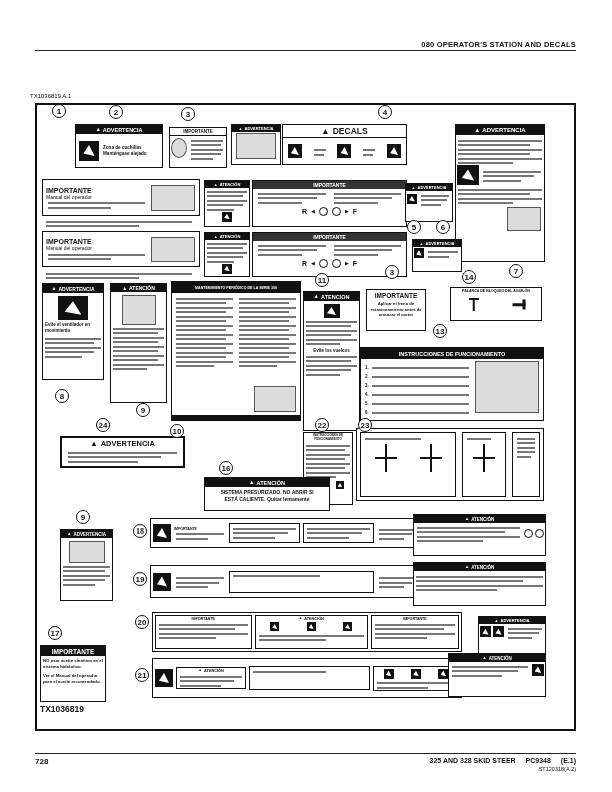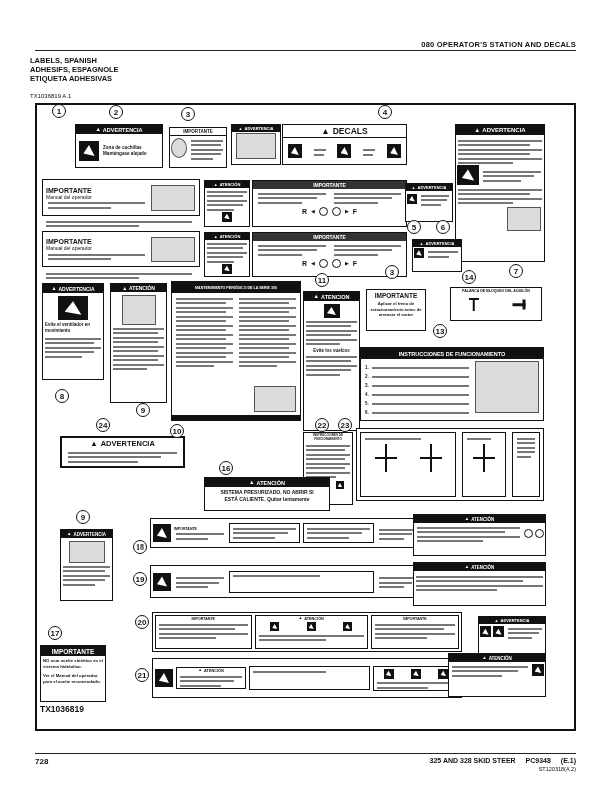--- a/index.html
+++ b/index.html
@@ -41,25 +41,20 @@
   .tinyhdr{font-size:3.6px;font-weight:bold;text-align:center}
 </style>
 </head>
 <body>
 
 <div class="page" id="page">
 
   <div class="abs hdr" style="top:40px;right:36px">080 OPERATOR'S STATION AND DECALS</div>
   <div class="rule" style="top:50px;left:35px;width:541px"></div>
 
-  <div class="abs" style="top:56px;left:30px">
-    <div class="title">LABELS, SPANISH</div>
-    <div class="title">ADHESIFS, ESPAGNOLE</div>
-    <div class="title">ETIQUETA ADHESIVAS</div>
-  </div>
   <div class="abs" style="top:93px;left:30px;font-size:6px">TX1036819 A.1</div>
 
   <div class="frame" style="left:35px;top:103px;width:541px;height:628px"></div>
 
   <div class="decal" style="left:75px;top:124px;width:88px;height:44px">
     <div class="band" style="height:9px;font-size:5.5px">
       <span class="tri">▲</span>
       <span>ADVERTENCIA</span>
     </div>
     <div class="drow" style="height:33px">
@@ -760,20 +755,20 @@
     <div class="callout" style="left: 55px; top: 389px;">8</div>
     <div class="callout" style="left: 136px; top: 403px;">9</div>
     <div class="callout" style="left: 170px; top: 424px;">10</div>
     <div class="callout" style="left: 315px; top: 273px;">11</div>
     <div class="callout" style="left: 385px; top: 265px;">3</div>
     <div class="callout" style="left: 433px; top: 324px;">13</div>
     <div class="callout" style="left: 462px; top: 270px;">14</div>
     <div class="callout" style="left: 76px; top: 510px;">9</div>
     <div class="callout" style="left: 219px; top: 461px;">16</div>
     <div class="callout" style="left: 48px; top: 626px;">17</div>
-    <div class="callout" style="left: 133px; top: 540px; font-family: Liberation Serif, serif;">18</div>
+    <div class="callout" style="left: 133px; top: 524px; font-family: Liberation Serif, serif;">18</div>
     <div class="callout" style="left: 133px; top: 572px;">19</div>
     <div class="callout" style="left: 135px; top: 615px;">20</div>
     <div class="callout" style="left: 135px; top: 668px;">21</div>
     <div class="callout" style="left: 315px; top: 418px;">22</div>
-    <div class="callout" style="left: 338px; top: 418px;">23</div>
+    <div class="callout" style="left: 358px; top: 418px;">23</div>
     <div class="callout" style="left: 96px; top: 418px;">24</div>
   </div>
 
 </body></html>

